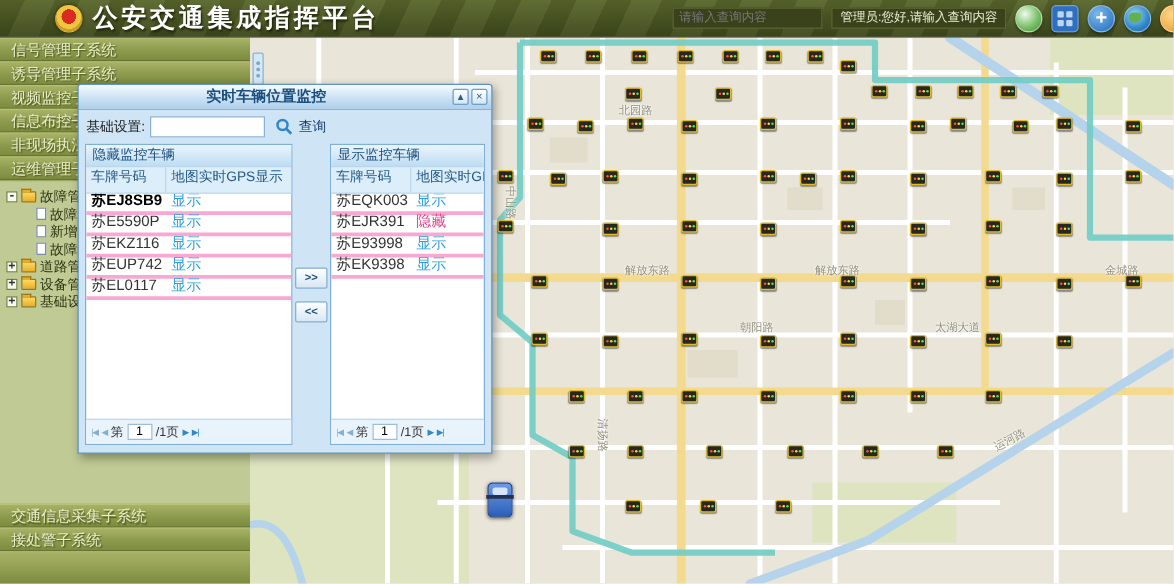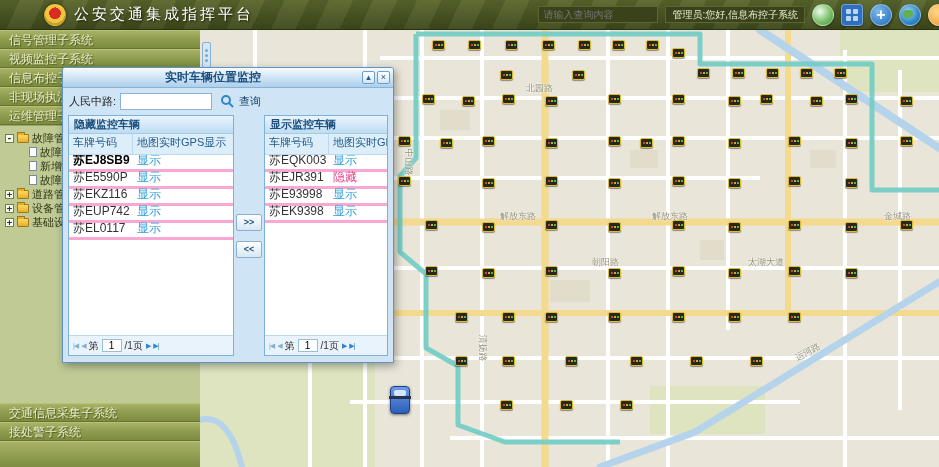--- a/index.html
+++ b/index.html
@@ -8,21 +8,21 @@
   .app{position:relative;width:939px;height:467px;overflow:hidden;background:#e9e5d8}
 
   
   .topbar{position:absolute;left:0;top:0;right:0;height:30px;z-index:60;display:flex;align-items:center;gap:8px;
     padding-left:44px;background:linear-gradient(180deg,#5a672c,#3e491c);border-bottom:1px solid #29310f}
   .topbar::before{content:"";position:absolute;inset:0;pointer-events:none;
     background:repeating-linear-gradient(115deg,rgba(0,0,0,.08) 0 18px,rgba(255,255,255,.04) 18px 40px)}
   .badge{width:22px;height:22px;border-radius:50%;flex:none;position:relative;z-index:1;
     background:radial-gradient(circle at 50% 42%,#d92b23 0 34%,#f2c53c 35% 58%,#caa02c 59% 72%,#f2c53c 73% 100%);
     box-shadow:0 0 3px rgba(0,0,0,.6)}
-  .app-title{font-size:15px;color:#fff;font-weight:normal;letter-spacing:3px;z-index:1;text-shadow:1px 1px 2px #1a2008}
+  .app-title{font-size:20px;color:#fff;font-weight:bold;letter-spacing:3px;z-index:1;text-shadow:1px 1px 2px #1a2008}
   .top-right{margin-left:auto;display:flex;align-items:center;gap:7px;padding-right:2px;z-index:1}
   .top-search{width:120px;height:17px;background:#39421a;border:1px solid #5a6530;color:#cfd4a8;font-size:10px;padding:0 4px}
   .welcome{height:17px;line-height:16px;background:#39421a;border:1px solid #5a6530;color:#e8ecd0;font-size:10px;padding:0 6px;white-space:nowrap}
   .hicon{width:22px;height:22px;border-radius:50%;flex:none;cursor:pointer;box-shadow:0 1px 2px rgba(0,0,0,.45);border:1px solid rgba(255,255,255,.35)}
   .hicon.globe{background:radial-gradient(circle at 35% 32%,#eefbee,#7cc06a 55%,#3f8f3a)}
   .hicon.grid{border-radius:4px;background:#2e6fc0;display:grid;grid-template-columns:1fr 1fr;grid-template-rows:1fr 1fr;gap:2px;padding:4px}
   .hicon.grid i{background:#bcd6f2;border-radius:1px}
   .hicon.plusi{background:radial-gradient(circle at 35% 30%,#7db8e8,#1f6bc0);color:#fff;font-size:16px;font-weight:bold;
     line-height:19px;text-align:center}
   .hicon.plusi::before{content:"+"}
@@ -80,21 +80,21 @@
   .plate-input{width:92px;height:17px;border:1px solid #8ab2d6;background:#fff;font-size:11px;padding:0 3px}
   .mag{width:15px;height:15px;flex:none;cursor:pointer;margin-left:4px}
   .qbtn{font-size:11px;color:#16406b;cursor:pointer;text-decoration:none}
   .dlg-body{flex:1;display:flex;padding:0 5px 6px}
   .panel{background:#fff;border:1px solid #7fb0d8;display:flex;flex-direction:column;min-width:0}
   .panel.left{width:166px;flex:none}
   .panel.right{flex:1}
   .movers{width:30px;flex:none;display:flex;flex-direction:column;align-items:center;justify-content:center;gap:10px}
   .mv{width:26px;height:17px;border:1px solid #89b0d2;background:linear-gradient(#feffff,#d7e7f4);cursor:pointer;
     font-size:9px;font-weight:bold;color:#1c4f7e;border-radius:2px;line-height:1;font-family:inherit}
-  .p-title{height:18px;flex:none;line-height:17px;padding-left:5px;font-size:11px;font-weight:bold;color:#1c4f7e;
+  .p-title{height:18px;flex:none;line-height:17px;padding-left:5px;font-size:11px;font-weight:normal;color:#1c4f7e;
     background:linear-gradient(#eaf5fd,#bedcf2);border-bottom:1px solid #a8cbe4;white-space:nowrap;overflow:hidden}
   .p-head{height:21px;flex:none;display:flex;background:#ddeefb;border-bottom:1px solid #bcd8ec;font-size:11px;color:#235a88;line-height:17px;white-space:nowrap}
   .p-head .c1{width:64px;flex:none;padding-left:4px;border-right:1px solid #bcd8ec}
   .p-head .c2{flex:1;padding-left:4px;overflow:hidden}
   .p-rows{flex:1;overflow:hidden}
   .vrow{height:17px;display:flex;align-items:flex-end;font-size:12px;color:#333;cursor:default;border-bottom:3px solid #f9a8d4}
   .vrow .plate{width:64px;flex:none;padding-left:4px;white-space:nowrap}
   .vrow .act{padding-left:4px;color:#2e9fd8;cursor:pointer;text-decoration:none}
   .vrow.state-selected .plate{font-weight:bold;color:#000}
   .vrow.state-hidden .act{color:#e0458b}
@@ -107,38 +107,39 @@
 </head>
 <body>
 
 <div class="app">
 
   <header class="topbar">
     <div class="badge"></div>
     <h1 class="app-title">公安交通集成指挥平台</h1>
     <div class="top-right">
       <input class="top-search" placeholder="请输入查询内容" style="">
-      <div class="welcome">管理员:您好,信息布控子系统</div>
+      <div class="welcome">管理员:您好,请输入查询内容</div>
       <div class="hicon globe"></div>
       <div class="hicon grid">
           <i></i>
           <i></i>
           <i></i>
           <i></i>
         </div>
       <div class="hicon plusi"></div>
       <div class="hicon earth"></div>
       <div class="hicon more"></div>
     </div>
   </header>
 
   <aside class="sidebar">
     <div class="menu">
 
     <div class="menu-item">信号管理子系统</div>
+        <div class="menu-item">诱导管理子系统</div>
         <div class="menu-item">视频监控子系统</div>
         <div class="menu-item">信息布控子系统</div>
         <div class="menu-item">非现场执法系统</div>
         <div class="menu-item">运维管理子系统</div>
       </div>
     <div class="tree">
 
     <div class="tree-item ic-folder tg-minus">
           <span class="toggle"></span>
           <span class="node-icon"></span>
@@ -230,21 +231,21 @@
         <path d="M739,252 L495,402 L400,437" stroke-width="7"></path>
         <path d="M0,390 Q28,382 42,437" stroke-width="6"></path>
       </g>
       <g stroke="#6fccc5" stroke-width="5" fill="none" stroke-linejoin="round" opacity="0.9">
         <path d="M216,4 L500,4 L500,34 L672,34 L672,160 L739,160"></path>
         <path d="M216,4 L216,128 L200,146 L200,222 L226,244 L226,318 L258,336 L258,395 L305,412 L420,412"></path>
       </g>
     </svg>
     <div class="layer">
 
-    <div class="rlabel" style="left: 295px; top: 52px; margin-left: 31px;">北园路</div>
+    <div class="rlabel" style="left: 295px; top: 52px;">北园路</div>
         <div class="rlabel" style="left: 208px; top: 112px; transform: rotate(90deg);">中山路</div>
         <div class="rlabel" style="left: 44px; top: 130px; transform: rotate(90deg);">青祁路</div>
         <div class="rlabel" style="left: 84px; top: 180px;">人民中路</div>
         <div class="rlabel" style="left: 300px; top: 180px;">解放东路</div>
         <div class="rlabel" style="left: 452px; top: 180px;">解放东路</div>
         <div class="rlabel" style="left: 684px; top: 180px;">金城路</div>
         <div class="rlabel" style="left: 392px; top: 226px;">朝阳路</div>
         <div class="rlabel" style="left: 548px; top: 226px;">太湖大道</div>
         <div class="rlabel" style="left: 282px; top: 298px; transform: rotate(90deg);">清扬路</div>
         <div class="rlabel" style="left: 596px; top: 322px; transform: rotate(-28deg);">运河路</div>
@@ -660,21 +661,21 @@
       </div>
   </div>
 
   <div class="dialog">
     <div class="dlg-title">
       <span class="dlg-title-text">实时车辆位置监控</span>
       <span class="dlg-btn">▴</span>
       <span class="dlg-btn">×</span>
     </div>
     <div class="dlg-search">
-      <label>人民中路:</label>
+      <label>基础设置:</label>
       <input class="plate-input" value="" style="">
       <span class="mag">
         <svg width="15" height="15" viewBox="0 0 15 15">
           <circle cx="6" cy="6" r="4" fill="none" stroke="#2f86c8" stroke-width="2"></circle>
           <line x1="9" y1="9" x2="13" y2="13" stroke="#2f86c8" stroke-width="2"></line>
         </svg>
       </span>
       <a class="qbtn">查询</a>
     </div>
     <div class="dlg-body">

